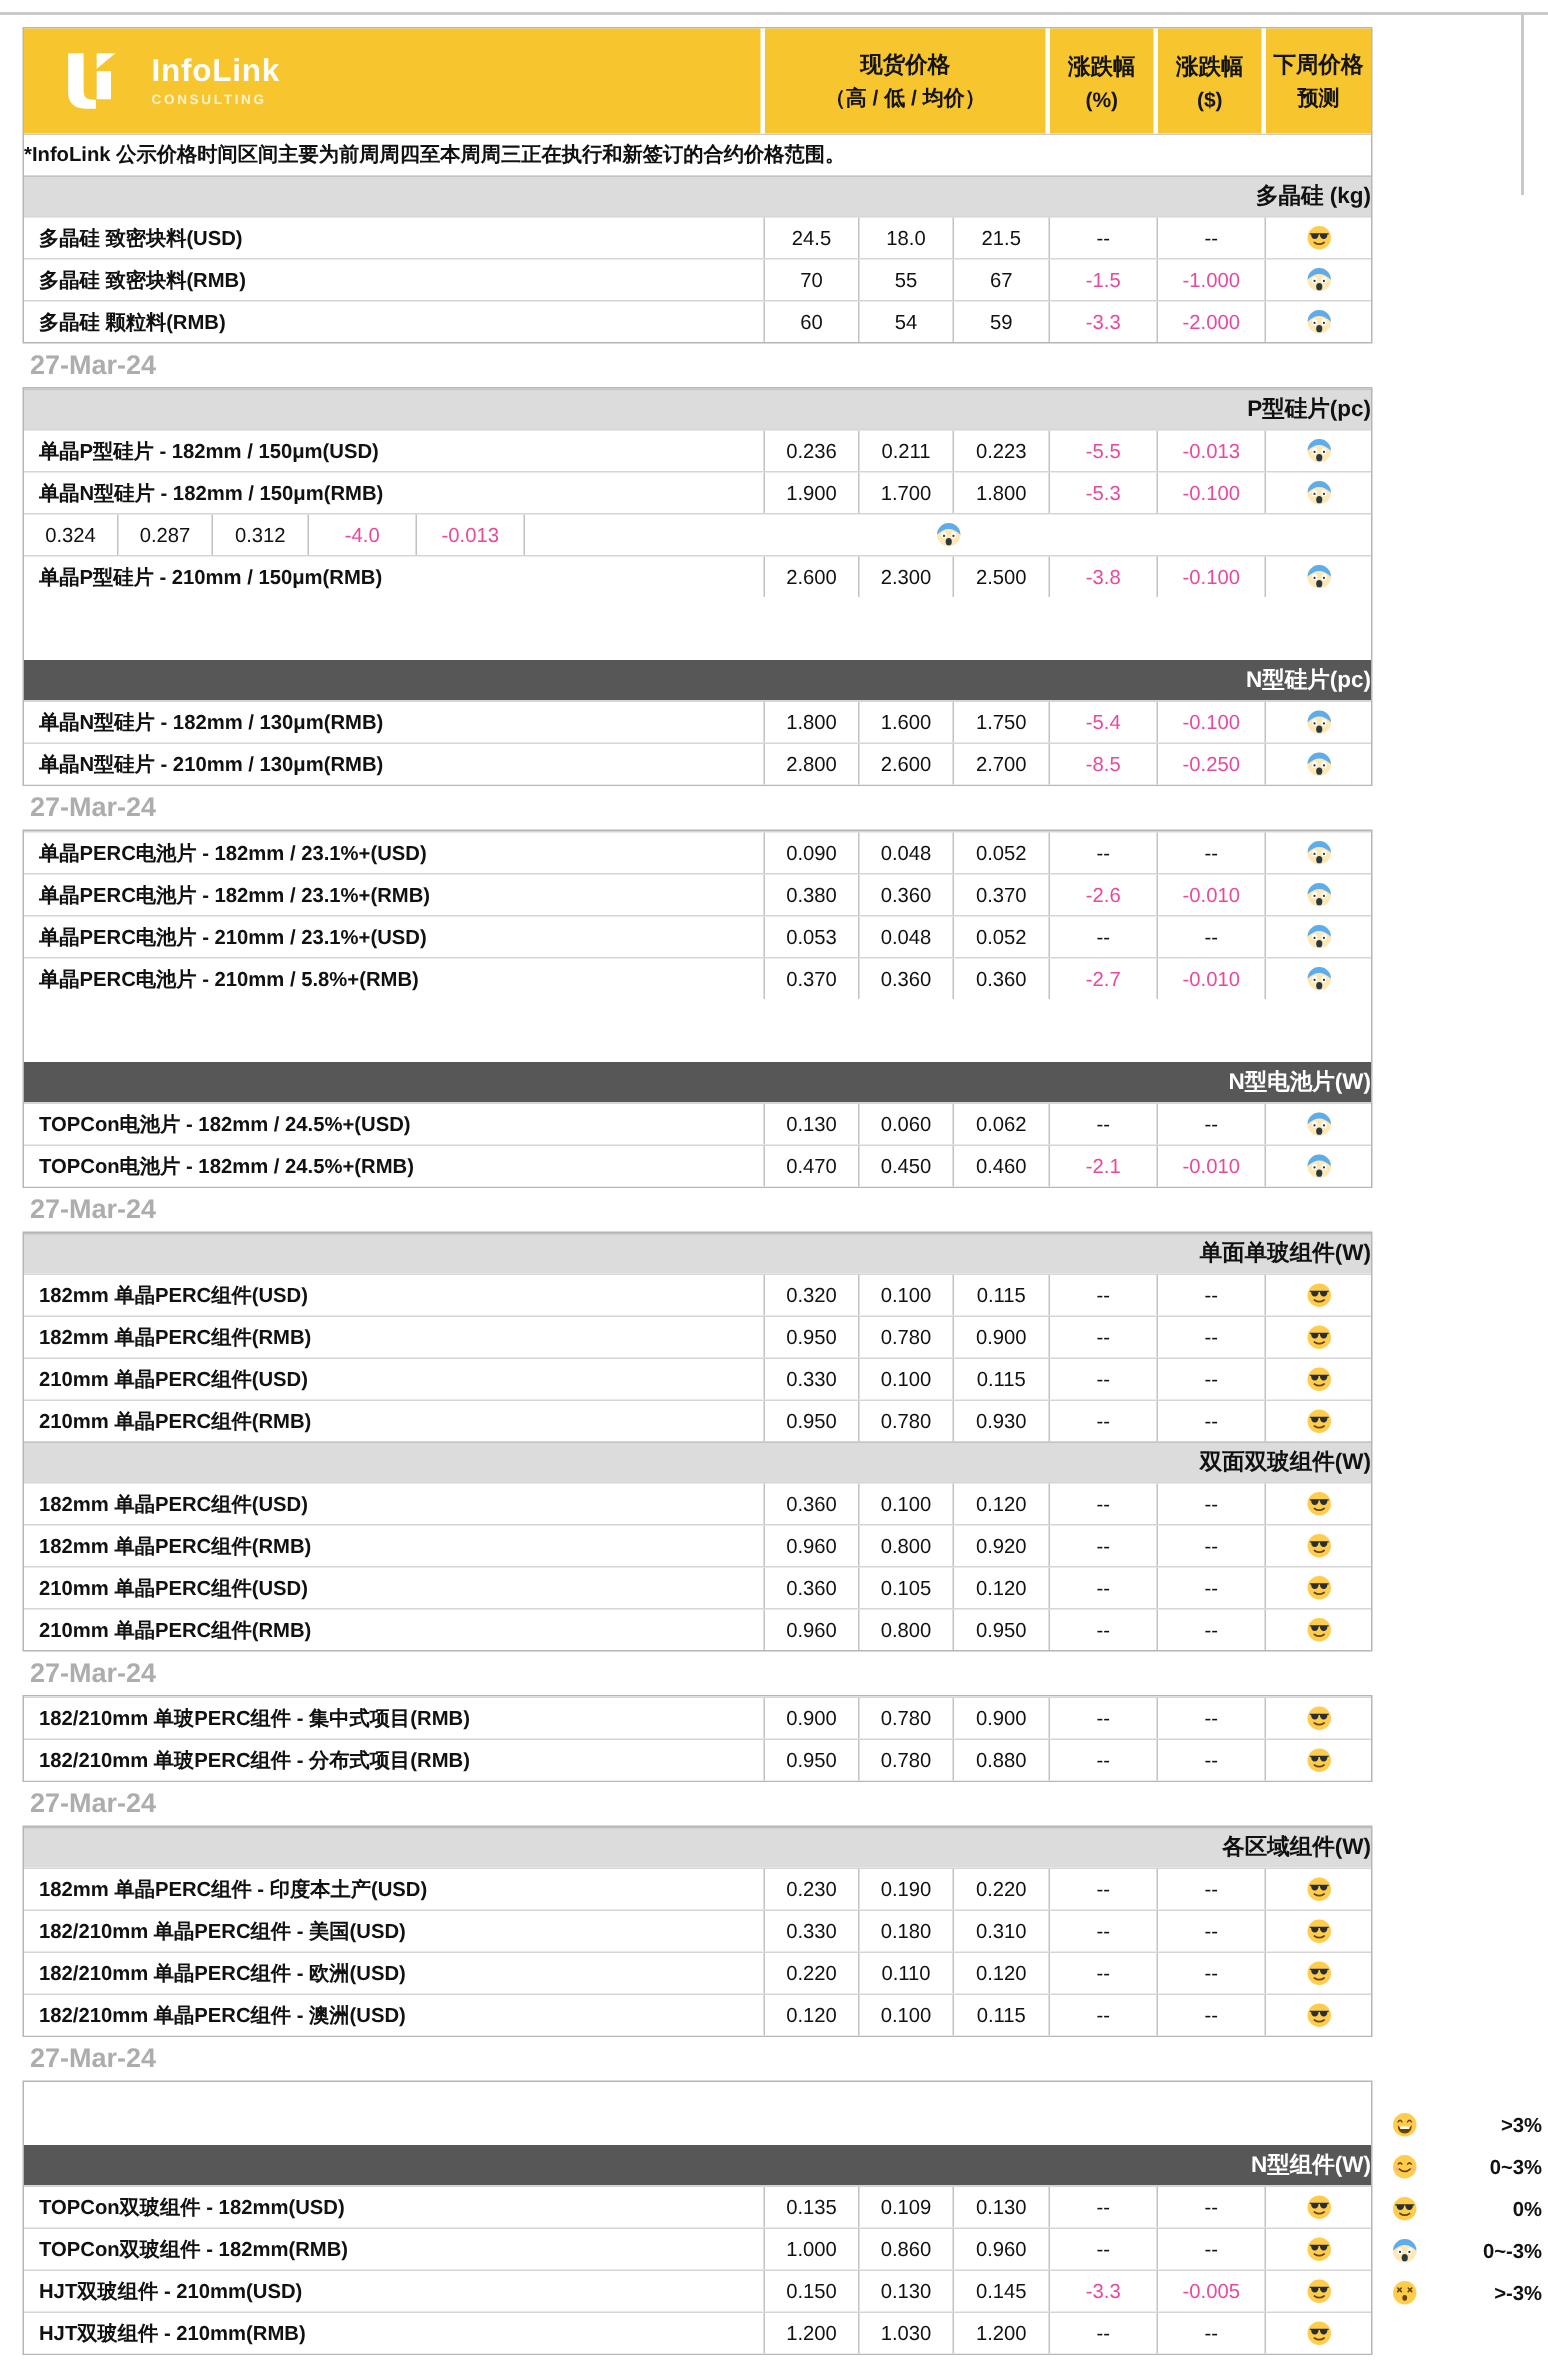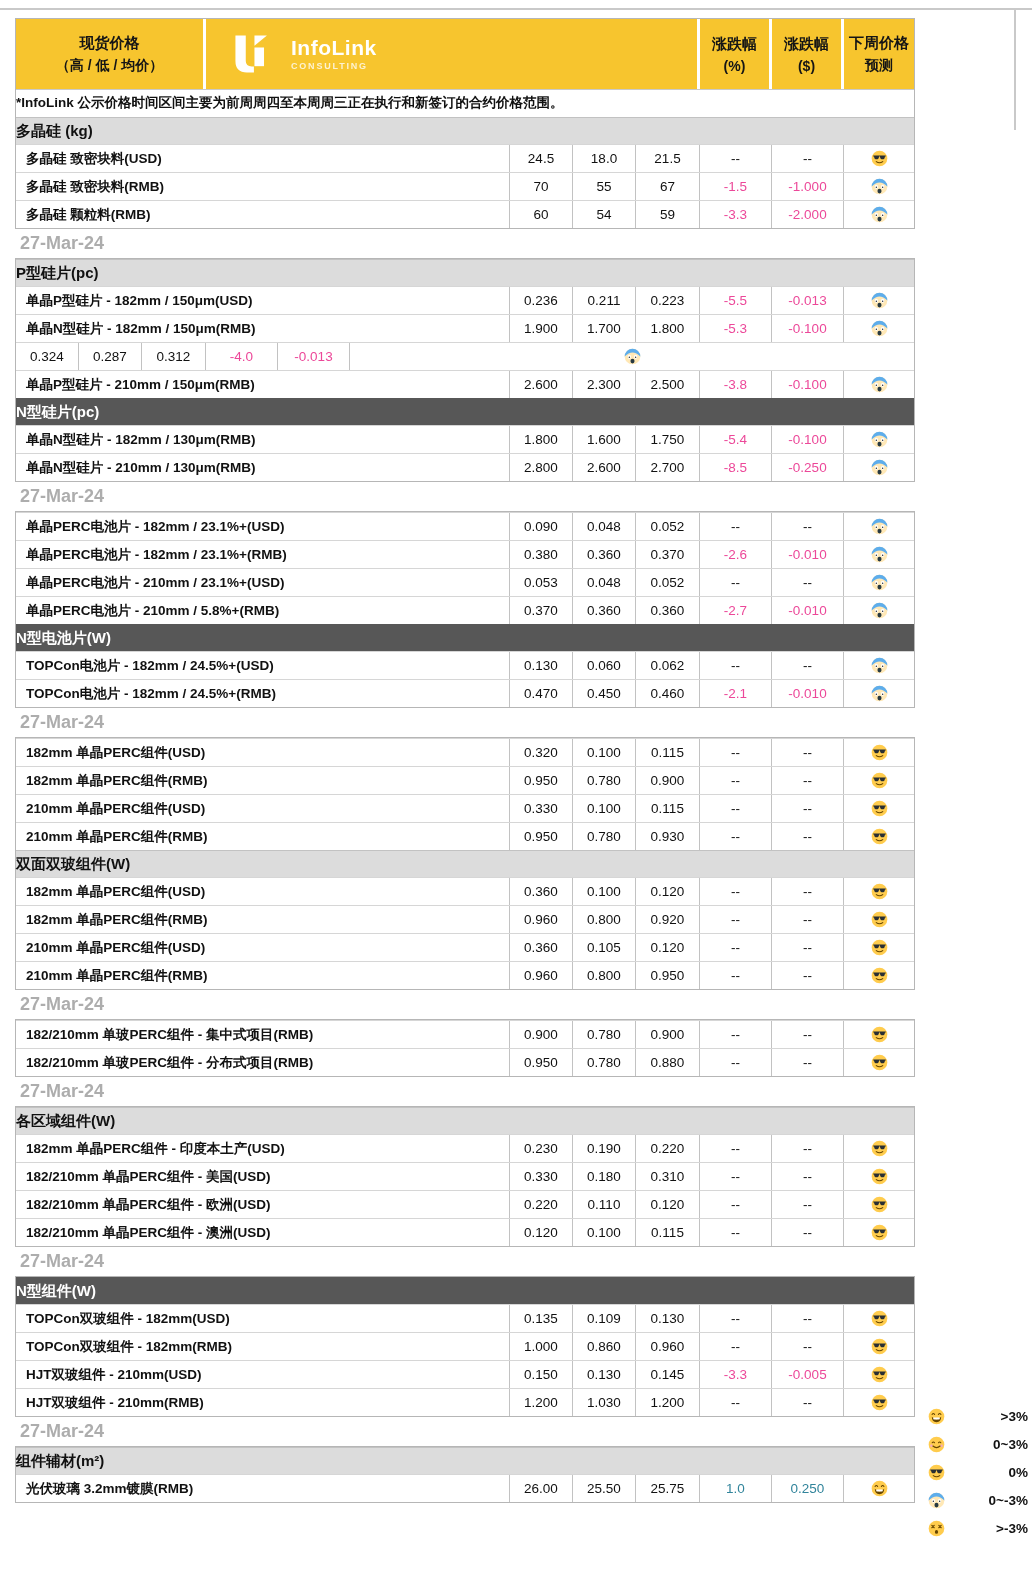--- a/index.html
+++ b/index.html
@@ -16,23 +16,23 @@
          align-items:center;justify-content:center;gap:4px;font-weight:bold;font-size:15px;color:#151515;}
   .hcell .sub{font-size:14px;}
   .logo-cell{width:494px;flex-direction:row;justify-content:flex-start;padding-left:24px;gap:11px;}
   .w-spot{width:190px;} .w-pcth{width:72px;} .w-usdh{width:72px;} .w-fch{flex:1;border-right:none;}
   .logo-mark{width:50px;height:44px;display:block;}
   .brand-name{font-size:21px;font-weight:bold;color:#fff;letter-spacing:.5px;line-height:1.05;}
   .brand-tagline{font-size:9px;font-weight:bold;color:rgba(255,255,255,.78);letter-spacing:1.8px;margin-top:2px;}
   .note-row{height:27px;line-height:26px;text-align:left;font-weight:bold;font-size:13.5px;
             border-top:1px solid #c9c9c9;color:#111;background:#fff;}
   
-  .section-header{height:26px;line-height:26px;text-align:left;font-weight:bold;font-size:15px;
+  .section-header{height:26px;line-height:26px;text-align:right;font-weight:bold;font-size:15px;
                   background:#DCDCDC;border-top:1px solid #c2c2c2;color:#111;}
-  .section-header.dark{background:#575757;color:#fff;border-top-color:#575757;}
+  .section-header.dark{background:#575757;color:#fff;border-top-color:#575757;margin-top:42px;}
   .row{display:flex;height:27px;border-top:1px solid #d6d6d6;background:#fff;}
   .cell{box-sizing:border-box;border-right:1px solid #c2c2c2;display:flex;align-items:center;
         justify-content:center;font-size:13.5px;color:#111;}
   .cell.name{width:494px;justify-content:flex-start;padding-left:10px;font-weight:bold;}
   .w-high{width:63px}.w-low{width:63px}.w-avg{width:64px}.w-pct{width:72px}.w-chg{width:72px}
   .cell.emoji{flex:1;border-right:none;}
   .neg{color:#ec4899;} .pos{color:#31849B;}
   .date{height:21px;padding:4px 0 0 5px;margin-bottom:4px;font-size:18px;color:#ADADAD;font-weight:bold;}
   
   .legend{position:absolute;left:926px;top:1402px;width:104px;}
@@ -43,35 +43,35 @@
 </head>
 <body>
 
 <div class="page">
   <div class="topline"></div>
   <div class="rightline"></div>
 
   <div class="content">
     <div class="block">
       <div class="yellow-header">
-        <div class="hcell w-spot">
-          <div>现货价格</div>
-          <div class="sub">（高 / 低 / 均价）</div>
-        </div>
         <div class="hcell logo-cell">
           <svg class="logo-mark" viewBox="0 0 46 40">
             <path d="M5 3 h9.5 v23.5 q0 5 5.5 5 h2 v5.5 h-6.5 q-10.5 0 -10.5 -10.5 z" fill="#ffffff"></path>
             <rect x="22.5" y="14" width="8.8" height="17.2" fill="#ffffff"></rect>
             <path d="M22.5 3 l11.5 0 -11.5 9.5 z" fill="#ffffff"></path>
           </svg>
           <div>
             <div class="brand-name">InfoLink</div>
             <div class="brand-tagline">CONSULTING</div>
           </div>
         </div>
+        <div class="hcell w-spot">
+          <div>现货价格</div>
+          <div class="sub">（高 / 低 / 均价）</div>
+        </div>
         <div class="hcell w-pcth">
           <div>涨跌幅</div>
           <div class="sub">(%)</div>
         </div>
         <div class="hcell w-usdh">
           <div>涨跌幅</div>
           <div class="sub">($)</div>
         </div>
         <div class="hcell w-fch">
           <div>下周价格</div>
@@ -368,20 +368,21 @@
                 <ellipse cx="13.7" cy="10.3" rx="1.9" ry="2.5" fill="#ffffff"></ellipse>
                 <circle cx="6.3" cy="10.9" r="0.85" fill="#292F33"></circle>
                 <circle cx="13.7" cy="10.9" r="0.85" fill="#292F33"></circle>
                 <ellipse cx="10" cy="15.4" rx="2.4" ry="2.9" fill="#273941"></ellipse>
               </svg>
             </div>
           </div>
         </div>
         <div class="date">27-Mar-24</div>
         <div class="block">
+          <div class="section-header">单面单玻组件(W)</div>
           <div class="row">
             <div class="cell name">182mm 单晶PERC组件(USD)</div>
             <div class="cell w-high">0.320</div>
             <div class="cell w-low">0.100</div>
             <div class="cell w-avg">0.115</div>
             <div class="cell w-pct">--</div>
             <div class="cell w-chg">--</div>
             <div class="cell emoji">
               <svg class="em" viewBox="0 0 20 20">
                 <circle cx="10" cy="10" r="9.2" fill="#FFCC4D"></circle>

